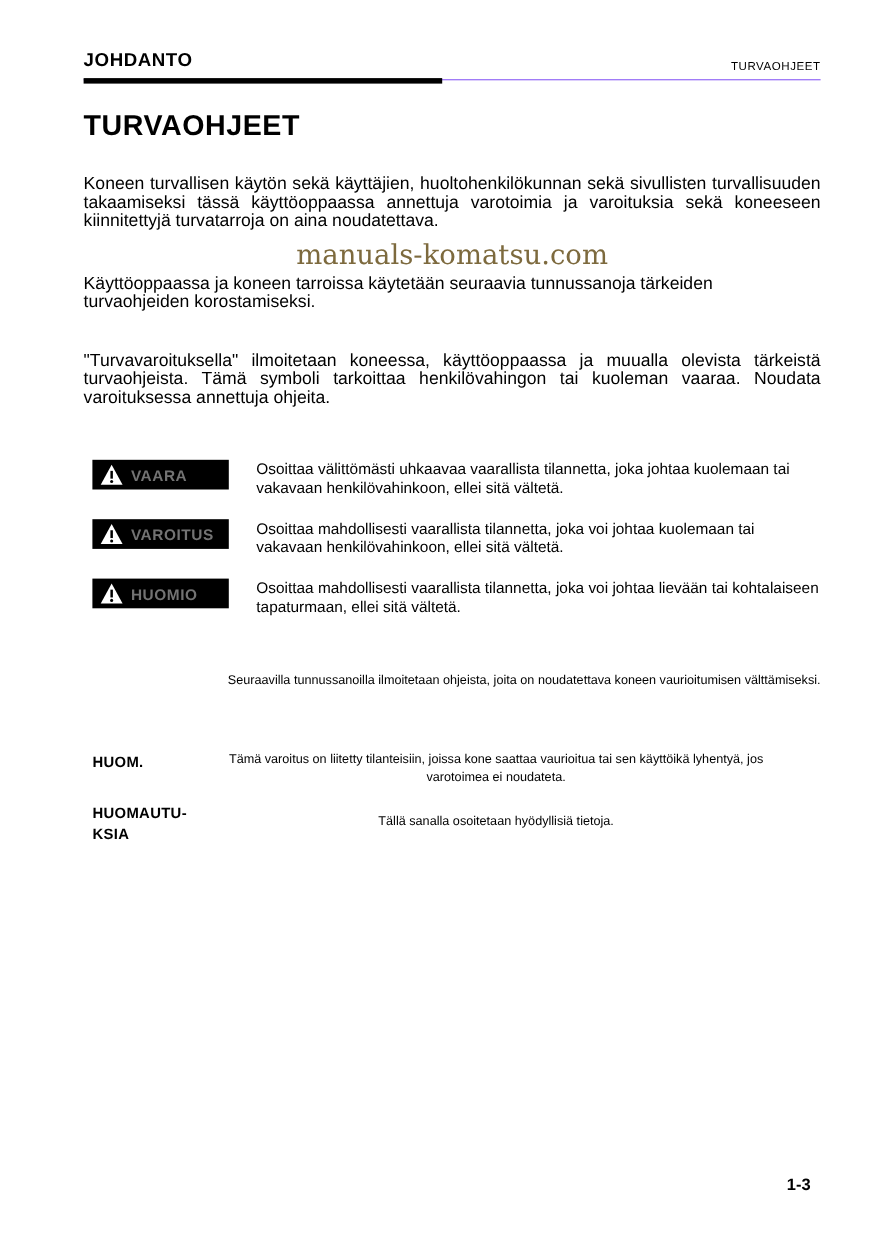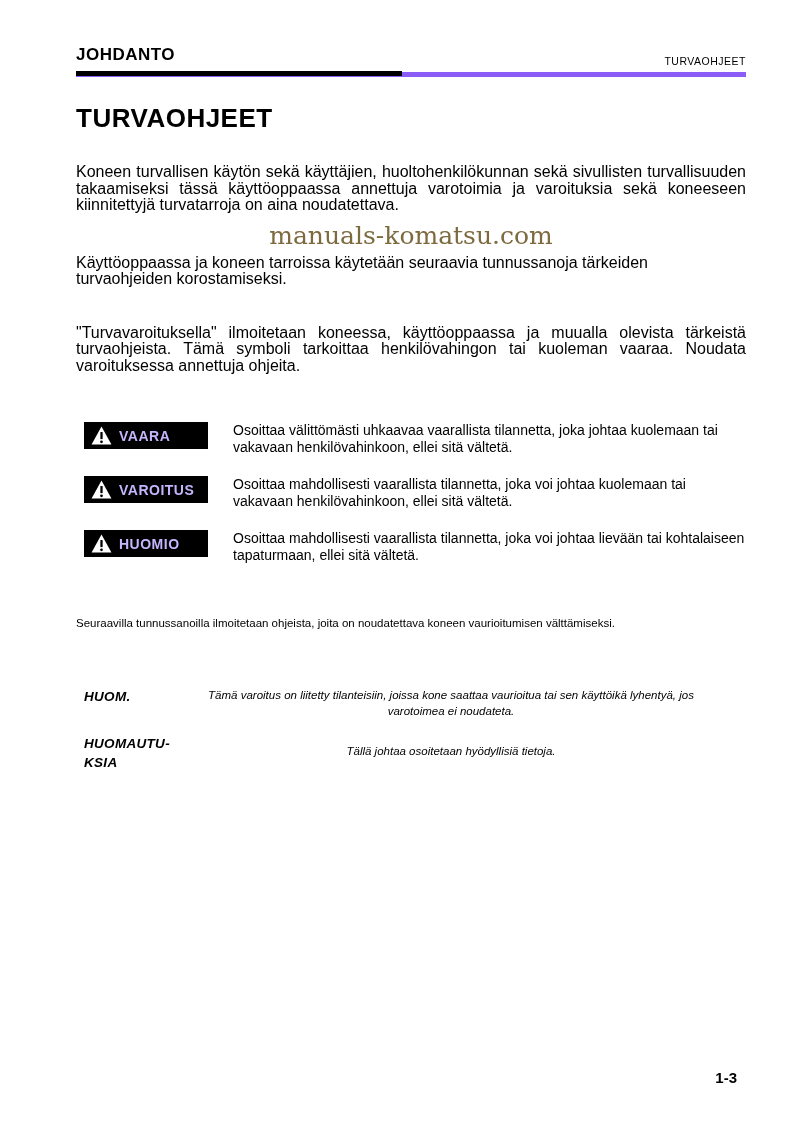--- a/index.html
+++ b/index.html
@@ -7,21 +7,21 @@
   body {
     width: 794px; height: 1123px;
     font-family: "Liberation Sans", sans-serif;
     color: #000;
     position: relative;
     overflow: hidden;
   }
   .page { position: absolute; inset: 0; padding: 45px 48px 0 76px; }
 
   
-  .header { position: relative; border-bottom: 5px solid #8b5cf6; padding-bottom: 7px; }
+  .header { position: relative; border-bottom: 1px solid #8b5cf6; padding-bottom: 7px; }
   .header-left { font-size: 17px; font-weight: bold; letter-spacing: 0.5px; }
   .header-thick-bar { position: absolute; left: 0; bottom: -4px; width: 326px; height: 5px; background: #000; }
   .header-right { position: absolute; right: 0; bottom: 5px; font-size: 10.5px; letter-spacing: 0.5px; }
 
   
   .doc-title { margin-top: 26px; font-size: 26px; font-weight: bold; letter-spacing: 0.5px; }
 
   
   .para { font-size: 16px; line-height: 16.5px; text-align: justify; }
   .p1 { margin-top: 30px; }
@@ -33,32 +33,32 @@
     font-weight: normal;
   }
   .p2 { margin-top: 5px; text-align: left; }
   .p3 { margin-top: 37px; }
 
   
   .warnings { margin-top: 48px; }
   .warn-row { display: flex; align-items: flex-start; margin-bottom: 21px; }
   .warn-box {
     width: 124px; height: 27px;
-    background: #000; color: #c4b5fd;
+    background: #000; color: #737373;
     display: flex; align-items: center;
     padding-left: 7px; gap: 7px;
     font-weight: bold; font-size: 14px; letter-spacing: 0.5px;
     margin-left: 8px; flex-shrink: 0;
   }
   .warn-icon { display: block; flex-shrink: 0; }
   .warn-desc { margin-left: 25px; font-size: 14px; line-height: 16.5px; width: 515px; }
 
   
-  .notices-intro { margin-top: 52px; font-size: 11.5px; line-height: 16.5px; }
-  .notices { margin-top: 55px; font-style: italic; }
+  .notices-intro { margin-top: 52px; font-size: 11.5px; line-height: 16.5px; text-align: right; }
+  .notices { margin-top: 55px; }
   .notice-row { display: flex; align-items: flex-start; margin-bottom: 14px; }
   .notice-label {
     width: 112px; margin-left: 8px; flex-shrink: 0;
     font-weight: bold; font-size: 13.5px; line-height: 19px;
     white-space: pre-line; letter-spacing: 0.3px;
   }
   .notice-desc { font-size: 11.5px; line-height: 16.5px; width: 510px; text-align: center; }
   .notice-row.second .notice-desc { padding-top: 9px; }
 
   
@@ -133,20 +133,20 @@
   <div class="notices">
 
     <div class="notice-row">
       <div class="notice-label">HUOM.</div>
       <div class="notice-desc">Tämä varoitus on liitetty tilanteisiin, joissa kone saattaa vaurioitua tai sen käyttöikä lyhentyä, jos varotoimea ei noudateta.</div>
     </div>
 
     <div class="notice-row second">
       <div class="notice-label">HUOMAUTU-
 KSIA</div>
-      <div class="notice-desc">Tällä johtaa osoitetaan hyödyllisiä tietoja.</div>
+      <div class="notice-desc">Tällä sanalla osoitetaan hyödyllisiä tietoja.</div>
     </div>
 
   </div>
 
   <div class="page-number">1-3</div>
 
 </div>
 
 </body></html>

